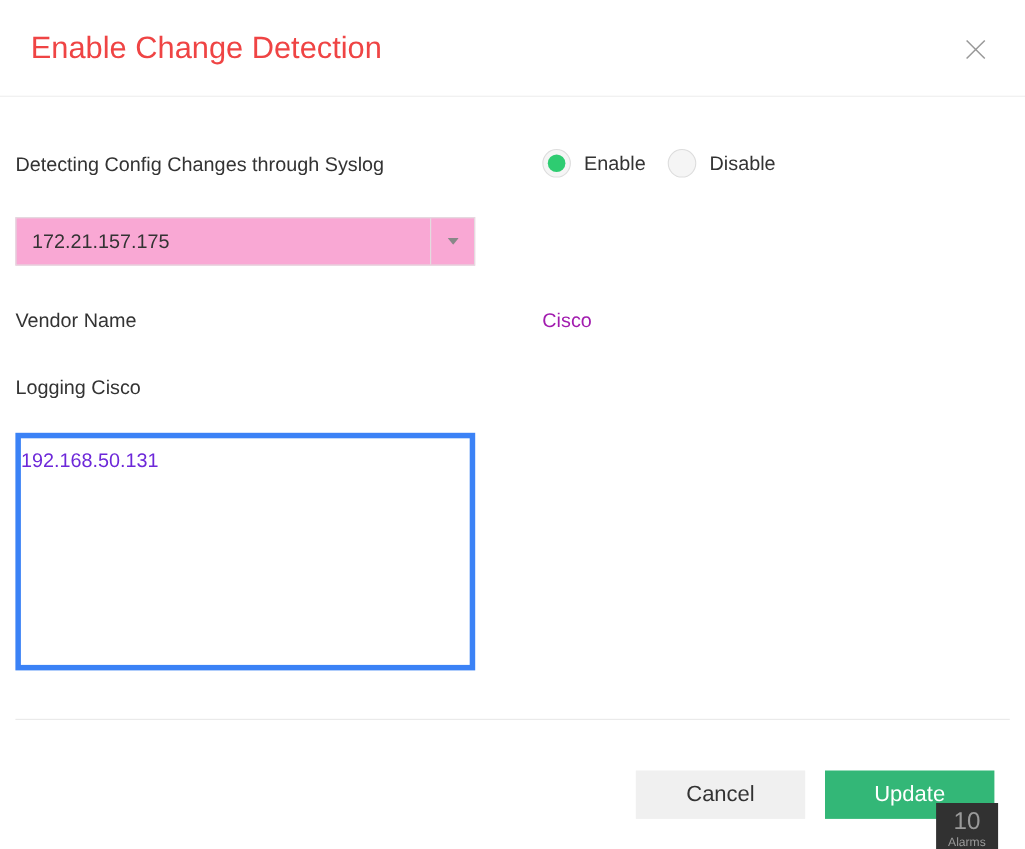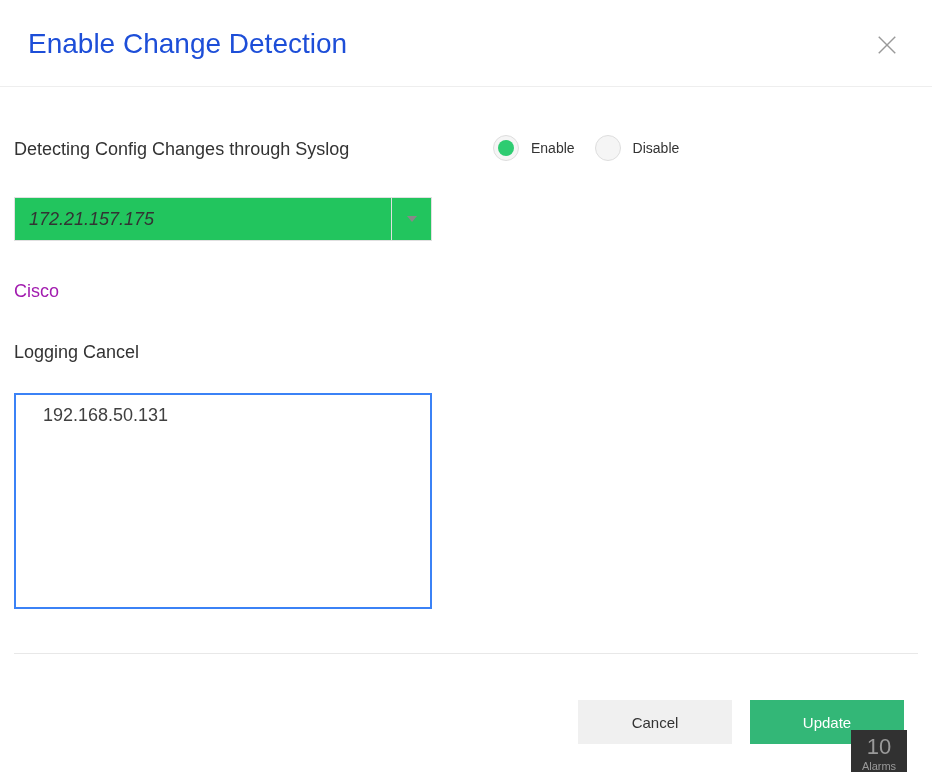--- a/index.html
+++ b/index.html
@@ -18,21 +18,21 @@
     }
     .header {
       padding: 28px 28px 20px 28px;
       display: flex;
       justify-content: space-between;
       align-items: flex-start;
     }
     .header-title {
       font-size: 28px;
       font-weight: 400;
-      color: #1d4ed8;
+      color: #ef4444;
     }
     .close-btn {
       cursor: pointer;
       padding: 6px;
     }
     .close-btn svg {
       width: 22px;
       height: 22px;
       stroke: #999;
       stroke-width: 1.5;
@@ -106,32 +106,31 @@
       justify-content: center;
       margin-right: 12px;
     }
     .radio-inner-selected {
       width: 16px;
       height: 16px;
       border-radius: 50%;
       background: #2ecc71;
     }
     .radio-label {
-      font-size: 14px;
+      font-size: 18px;
       color: #333;
     }
     .select-box {
       display: flex;
       width: 100%;
       height: 44px;
       border: 1px solid #e0e0e0;
-      background: #22c55e;
+      background: #f9a8d4;
       align-items: center;
       cursor: pointer;
-      font-style: italic;
     }
     .select-value {
       flex: 1;
       padding: 0 14px;
       font-size: 18px;
       color: #333;
     }
     .select-arrow {
       width: 40px;
       height: 100%;
@@ -146,42 +145,42 @@
       fill: #888;
     }
     .static-text {
       font-size: 18px;
       color: #a21caf;
       padding-top: 4px;
     }
     .device-box {
       width: 100%;
       height: 216px;
-      border: 2px solid #3b82f6;
+      border: 5px solid #3b82f6;
       background: #ffffff;
-      padding: 10px 27px;
-      font-size: 18px;
-      color: #404040;
+      padding: 10px 0;
+      font-size: 18px;
+      color: #6d28d9;
     }
     .divider-bottom {
       border: none;
       border-top: 1px solid #e8e8e8;
       margin: 0 0 46px 0;
     }
     .footer {
       display: flex;
       justify-content: flex-end;
       gap: 18px;
       padding: 0 14px 20px 14px;
     }
     .btn {
       height: 44px;
       min-width: 154px;
       padding: 0 28px;
-      font-size: 15px;
+      font-size: 20px;
       border: none;
       cursor: pointer;
       display: flex;
       align-items: center;
       justify-content: center;
     }
     .btn-cancel {
       background: #f0f0f0;
       color: #333;
     }
@@ -262,27 +261,28 @@
           <div class="select-arrow">
             <svg viewBox="0 0 10 6">
                 <polygon points="0,0 10,0 5,6"></polygon>
               </svg>
           </div>
         </div>
       </div>
     </div>
 
     <div class="form-row">
+      <div class="form-label">Vendor Name</div>
       <div class="form-control-col">
         <div class="static-text">Cisco</div>
       </div>
     </div>
 
     <div class="form-row" style="margin-bottom:30px;">
-      <div class="form-label">Logging Cancel</div>
+      <div class="form-label">Logging Cisco</div>
     </div>
 
     <div class="form-row" style="margin-bottom:44px;">
       <div class="form-control-col">
         <div class="device-box">
           <div>192.168.50.131</div>
         </div>
       </div>
     </div>
 

